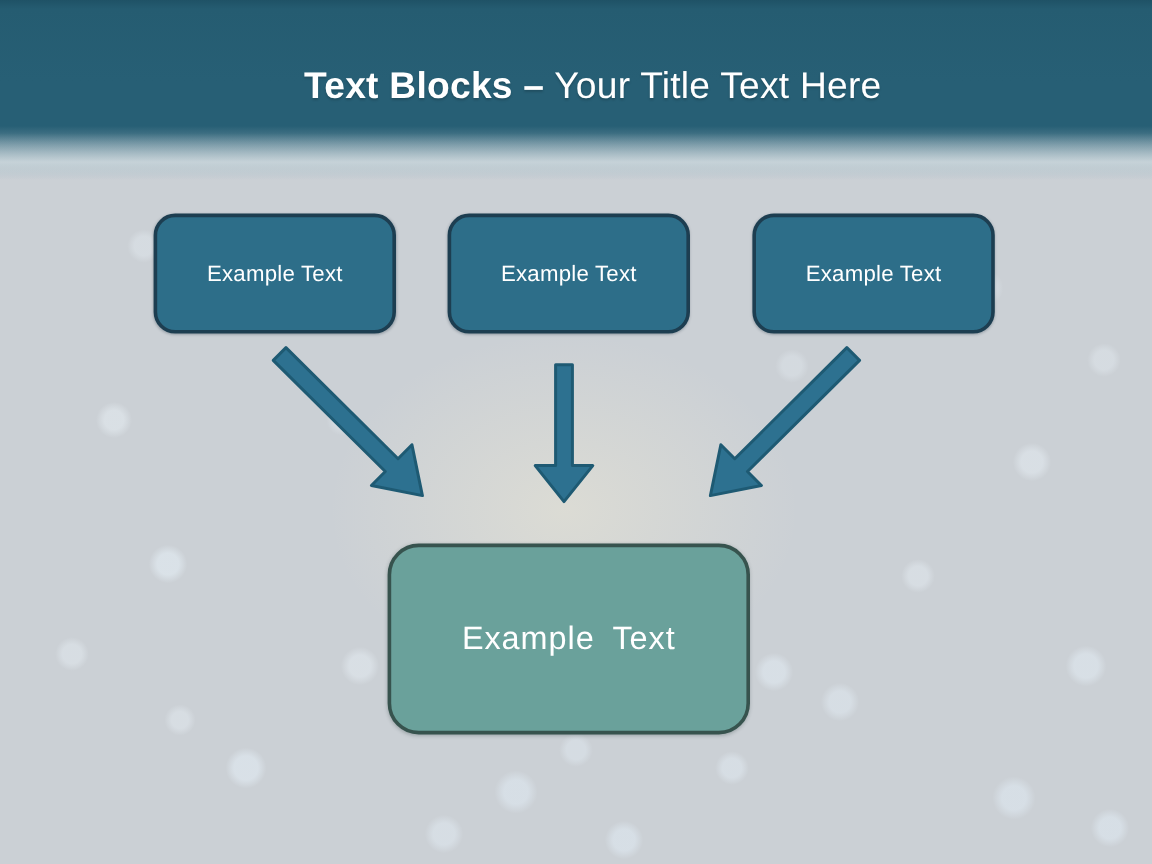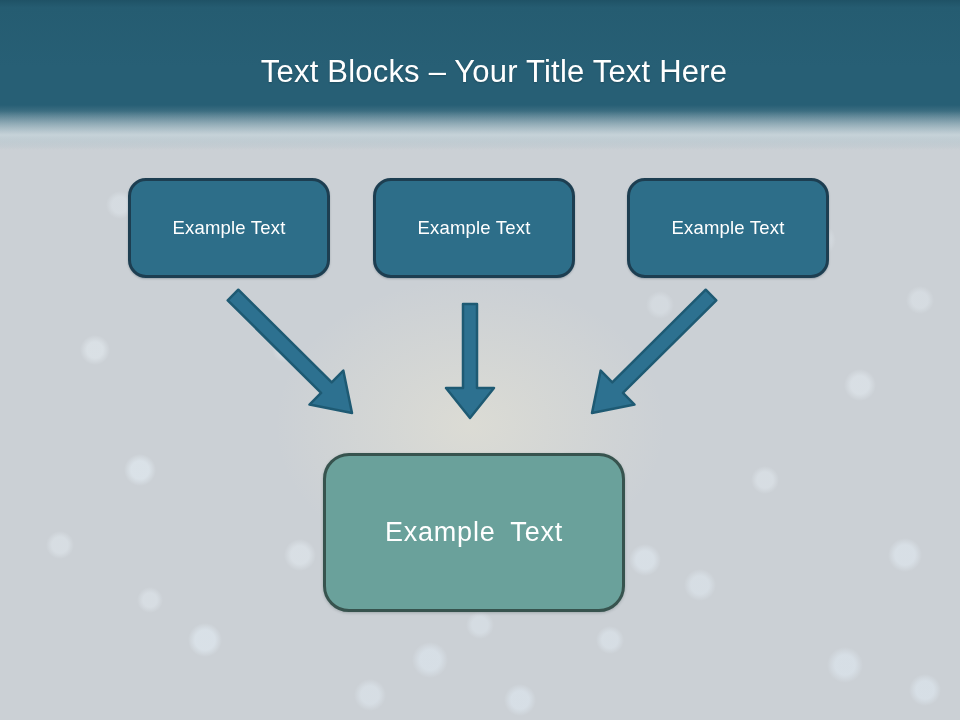--- a/index.html
+++ b/index.html
@@ -52,21 +52,21 @@
         #275f75 45%, #275f75 70%,
         rgba(39,95,117,.55) 84%, rgba(39,95,117,0) 100%);
   }
   .title{
     position:absolute;left:0;top:54px;width:100%;
     margin:0;text-align:center;
     color:#ffffff;font-size:31px;line-height:36px;font-weight:400;
     letter-spacing:.2px;
     text-shadow:0 1px 2px rgba(0,0,0,.18);
   }
-  .title .bold{font-weight:400;margin-left:28px;}
+  .title .bold{font-weight:700;margin-left:28px;}
   .arrows{position:absolute;inset:0;pointer-events:none;}
   .tbox{
     position:absolute;
     box-sizing:border-box;
     background:#2d6e89;
     border:3px solid #1d3e51;
     border-radius:18px;
     display:flex;align-items:center;justify-content:center;
     color:#ffffff;font-size:18.5px;letter-spacing:.2px;
     box-shadow:0 1px 2px rgba(20,40,55,.25);

